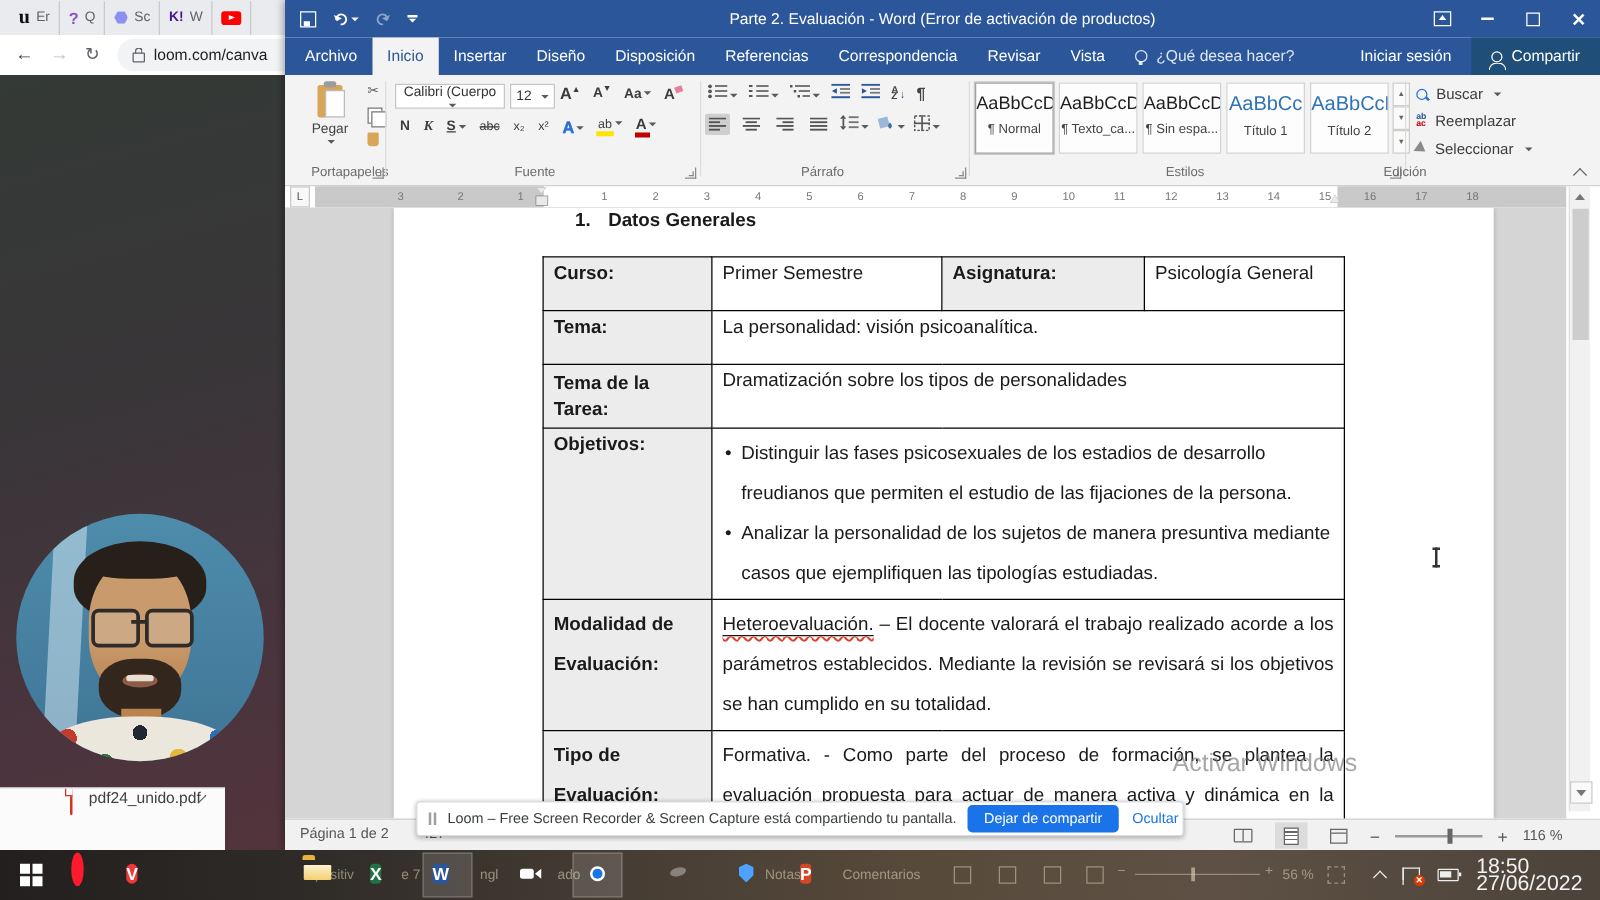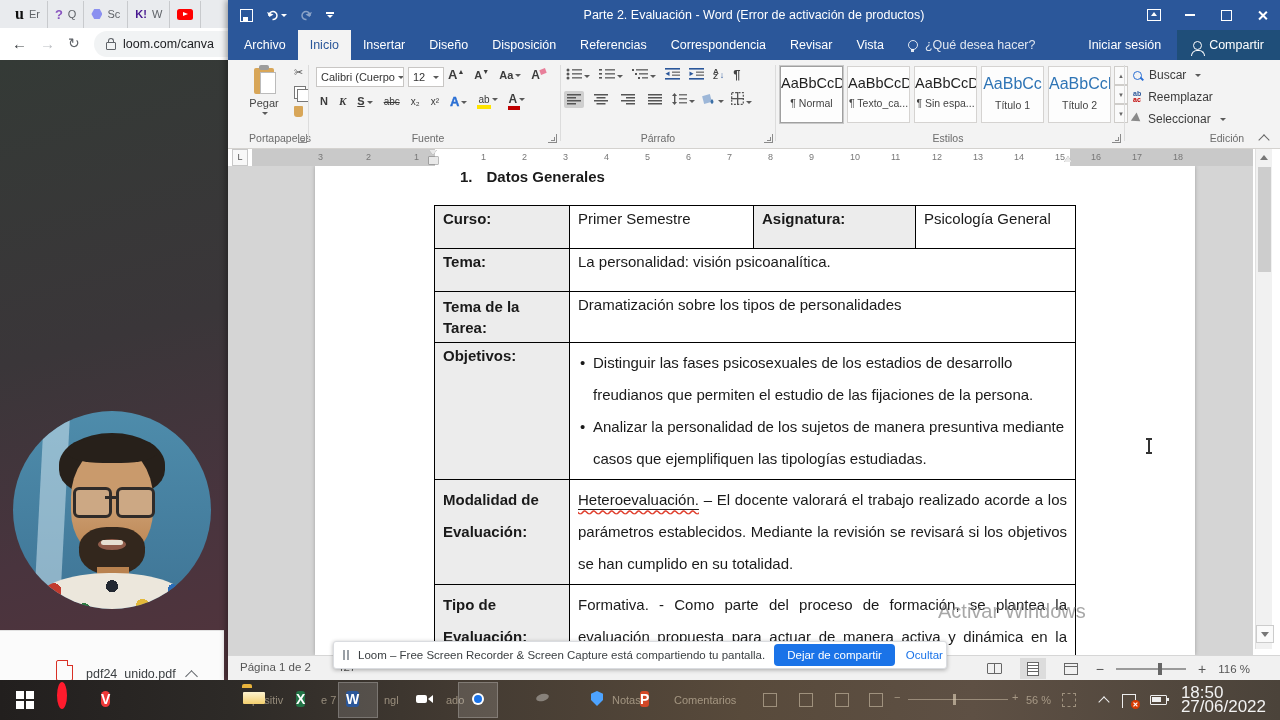--- a/index.html
+++ b/index.html
@@ -47,21 +47,21 @@
       radial-gradient(circle at 32% 62%,#2c7a3f 0 7px,transparent 7px),
       radial-gradient(circle at 50% 22%,#222831 0 6px,transparent 6px),
       radial-gradient(circle at 70% 55%,#e3b93b 0 7px,transparent 7px),
       radial-gradient(circle at 90% 28%,#2b6db8 0 6px,transparent 6px),
       radial-gradient(circle at 22% 88%,#222831 0 7px,transparent 7px),
       radial-gradient(circle at 58% 88%,#c23b2e 0 8px,transparent 8px),
       radial-gradient(circle at 84% 82%,#2c7a3f 0 7px,transparent 7px),
       #ece7dc;}
 
   
-  .dlbar{left:0;top:630px;width:224px;height:50px;background:#fbfbfb;border-top:1px solid #e2e2e2;display:flex;align-items:flex-end;}
+  .dlbar{left:0;top:630px;width:180px;height:50px;background:#fbfbfb;border-top:1px solid #e2e2e2;display:flex;align-items:flex-start;}
   .pdficon{width:15px;height:19px;border:1.6px solid #d93025;border-radius:2px;margin-left:56px;position:relative;}
   .pdficon::after{content:"";position:absolute;right:-1px;top:-1px;width:5px;height:5px;background:#fbfbfb;border-left:1.6px solid #d93025;border-bottom:1.6px solid #d93025;}
   .dlname{font-size:12.5px;color:#3c4043;margin-left:13px;}
   .dlchev{width:8px;height:8px;border-left:1.6px solid #5f6368;border-top:1.6px solid #5f6368;transform:rotate(45deg);margin-left:auto;margin-right:28px;margin-top:4px;}
 
   
   .word{left:228px;top:0;width:1052px;height:680px;background:#fff;box-shadow:-2px 0 6px rgba(0,0,0,.35);}
   .titlebar{position:absolute;left:0;top:0;width:100%;height:30px;background:#2b579a;}
   .qat{position:absolute;left:12px;top:0;height:30px;display:flex;align-items:center;gap:13px;}
   .save-ic{width:11px;height:11px;border:1.6px solid #fff;position:relative;}
@@ -377,21 +377,21 @@
         <span>✂</span>
         <span style="position:relative;width:10px;height:11px;border:1.2px solid #777;background:#fff;">
             <i style="position:absolute;left:2px;top:2px;width:10px;height:11px;border:1.2px solid #777;background:#fff;"></i>
           </span>
         <span style="width:9px;height:11px;background:#d8a658;border-radius:1px 1px 3px 3px;"></span>
       </div>
       <div class="glabel" style="left:16px;width:72px;">Portapapeles</div>
       <div class="launcher" style="left:70px;"></div>
       <div class="gsep" style="left:80px;"></div>
 
-      <div class="combo" style="left:88px;top:7px;width:88px;">
+      <div class="combo" style="left:88px;top:7px;width:88px;flex-direction:column;">
         <span>Calibri (Cuerpo</span>
           <span class="ccaret"></span>
       </div>
       <div class="combo" style="left:180px;top:7px;width:36px;">
         <span>12</span>
           <span class="ccaret"></span>
       </div>
       <div class="frow1">
         <span style="font-size:13px;"><span>A</span><sup style="font-size:7px;">▲</sup></span>
         <span style="font-size:11px;"><span>A</span><sup style="font-size:7px;">▼</sup></span>
@@ -555,21 +555,21 @@
             <span class="t">ab</span>
             <span class="b">ac</span>
           </span>
         <span>Reemplazar</span>
       </div>
       <div class="edrow" style="left:905px;top:52px;">
         <span class="selarrow"></span>
         <span>Seleccionar</span>
         <span class="caret"></span>
       </div>
-      <div class="glabel" style="left:959px;width:80px;">Edición</div>
+      <div class="glabel" style="left:856px;width:80px;">Edición</div>
       <div class="chevup" style="position:absolute;left:1032px;top:76px;"></div>
     </div>
 
     <div class="tabsel">L</div>
     <div class="ruler">
       <div class="ruler-white"></div>
       <span id="ruler-nums"><span class="rnum" style="left: 66px;">3</span><span class="rnum" style="left: 114px;">2</span><span class="rnum" style="left: 162px;">1</span><span class="rnum" style="left: 229px;">1</span><span class="rnum" style="left: 270px;">2</span><span class="rnum" style="left: 311px;">3</span><span class="rnum" style="left: 352px;">4</span><span class="rnum" style="left: 393px;">5</span><span class="rnum" style="left: 434px;">6</span><span class="rnum" style="left: 475px;">7</span><span class="rnum" style="left: 516px;">8</span><span class="rnum" style="left: 557px;">9</span><span class="rnum" style="left: 598px;">10</span><span class="rnum" style="left: 639px;">11</span><span class="rnum" style="left: 680px;">12</span><span class="rnum" style="left: 721px;">13</span><span class="rnum" style="left: 762px;">14</span><span class="rnum" style="left: 803px;">15</span><span class="rnum" style="left: 839px;">16</span><span class="rnum" style="left: 880px;">17</span><span class="rnum" style="left: 921px;">18</span></span>
       <div class="marker-l"></div>
       <div class="marker-r"></div>
     </div>

